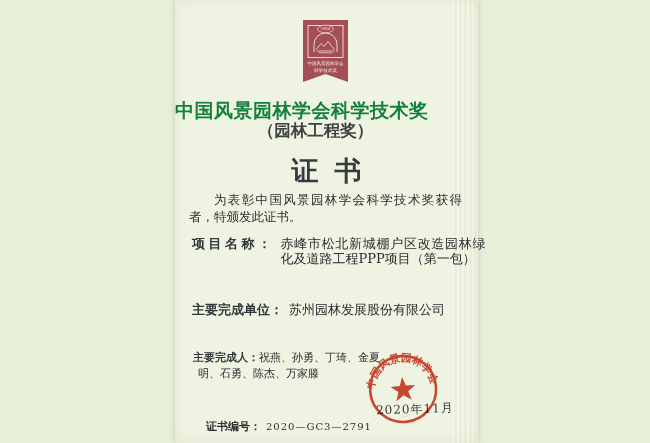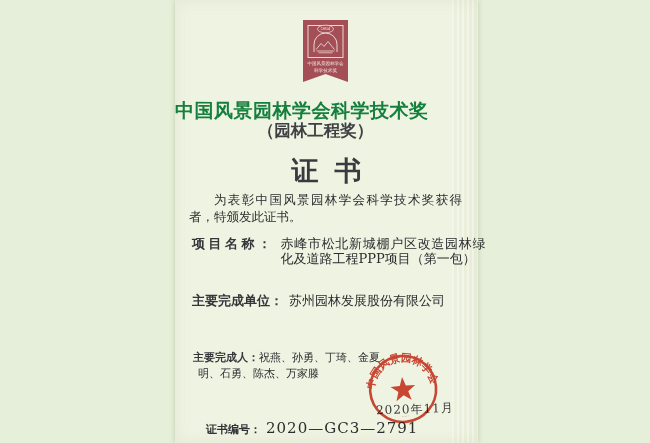--- a/index.html
+++ b/index.html
@@ -61,21 +61,21 @@
     vertical-align:top;display:inline-block;
   }
   .field .lbl.spaced{letter-spacing:3.5px;}
   .field .val{
     font-family:"DejaVu Serif", serif;color:#2b2d2f;
     display:inline-block;vertical-align:top;margin-left:6px;
   }
   .field-project{top:237px;}
   .field-project .val{width:205px;text-align:justify;}
   .field-grade{top:270px;}
-  .field-unit{top:294px;}
+  .field-unit{top:303px;}
   .field-people{
     top:350px;left:193px;width:196px;
     font-family:"DejaVu Serif", serif;font-size:11px;line-height:15.5px;
     padding-left:5px;text-indent:-5px;color:#2b2d2f;
   }
   .field-people .lbl{display:inline;letter-spacing:0;}
   .field-people .val-inline{font-family:"DejaVu Serif", serif;}
 
   
   .issue-date{
@@ -86,21 +86,21 @@
   .seal{
     position:absolute;left:363px;top:348px;width:80px;height:80px;
     z-index:2;opacity:.92;mix-blend-mode:multiply;
     transform:rotate(-5deg);
   }
 
   
   .cert-no{position:absolute;left:192px;top:419px;font-size:11px;color:#2f3234;}
   .cert-no .lbl{font-weight:700;font-family:"Liberation Sans", sans-serif;margin-left:14px;}
   .cert-no .val{
-    font-family:"DejaVu Serif", serif;font-size:15px;color:#2b2d2f;
+    font-family:"DejaVu Serif", serif;font-size:10px;color:#2b2d2f;
     margin-left:5px;letter-spacing:1px;
   }
 </style>
 </head>
 <body>
 
 <div class="stage">
 
   <div class="paper">
     <div class="texture"></div>

